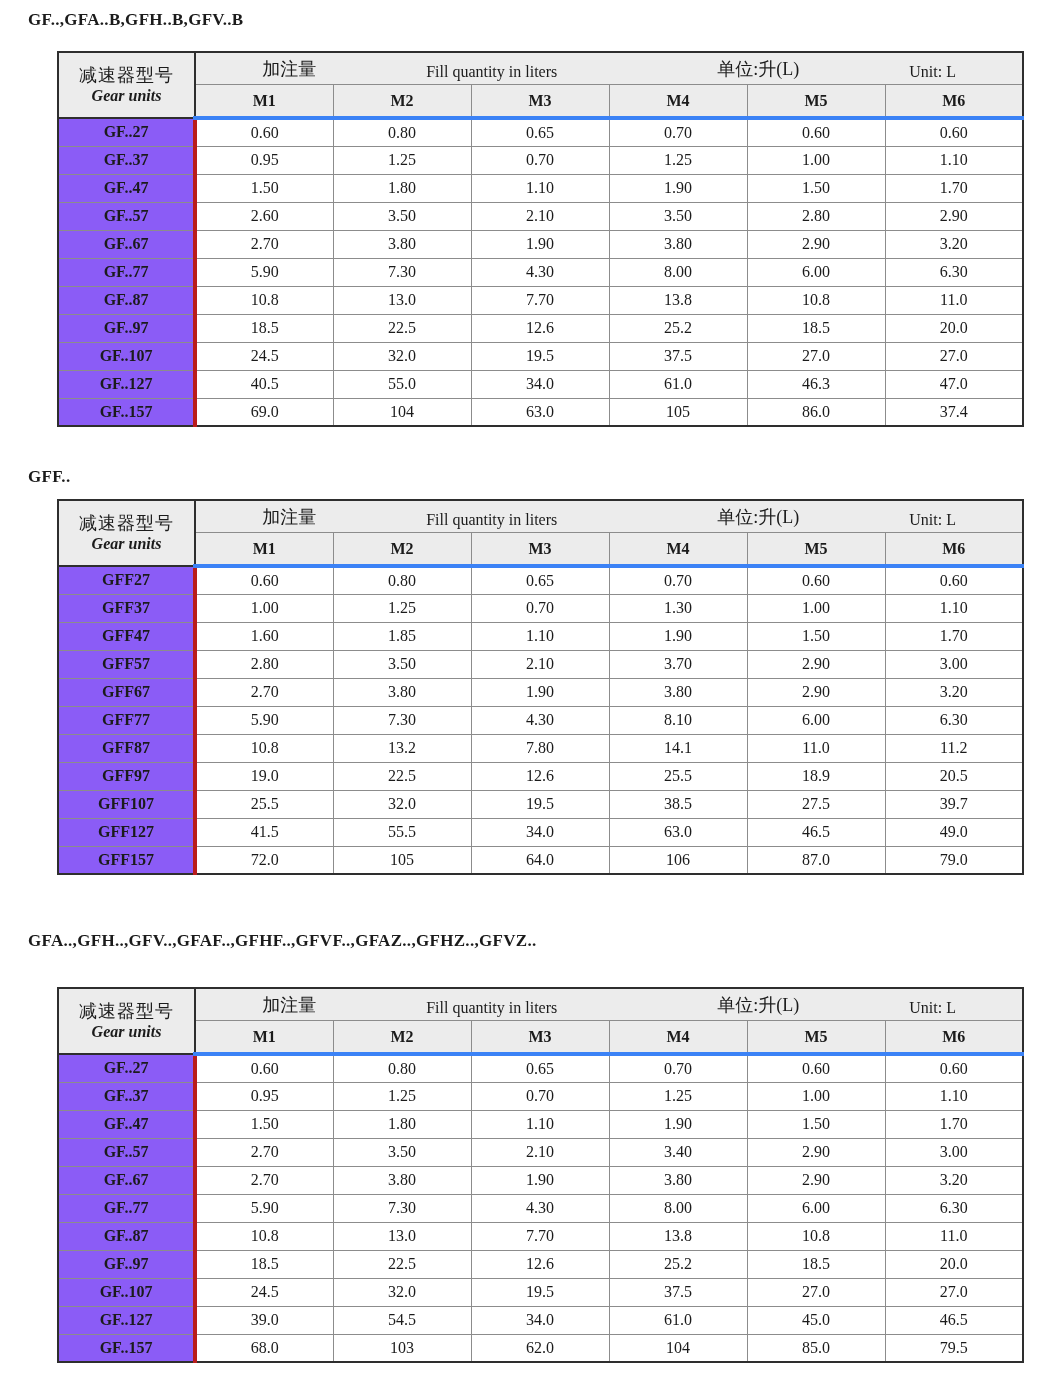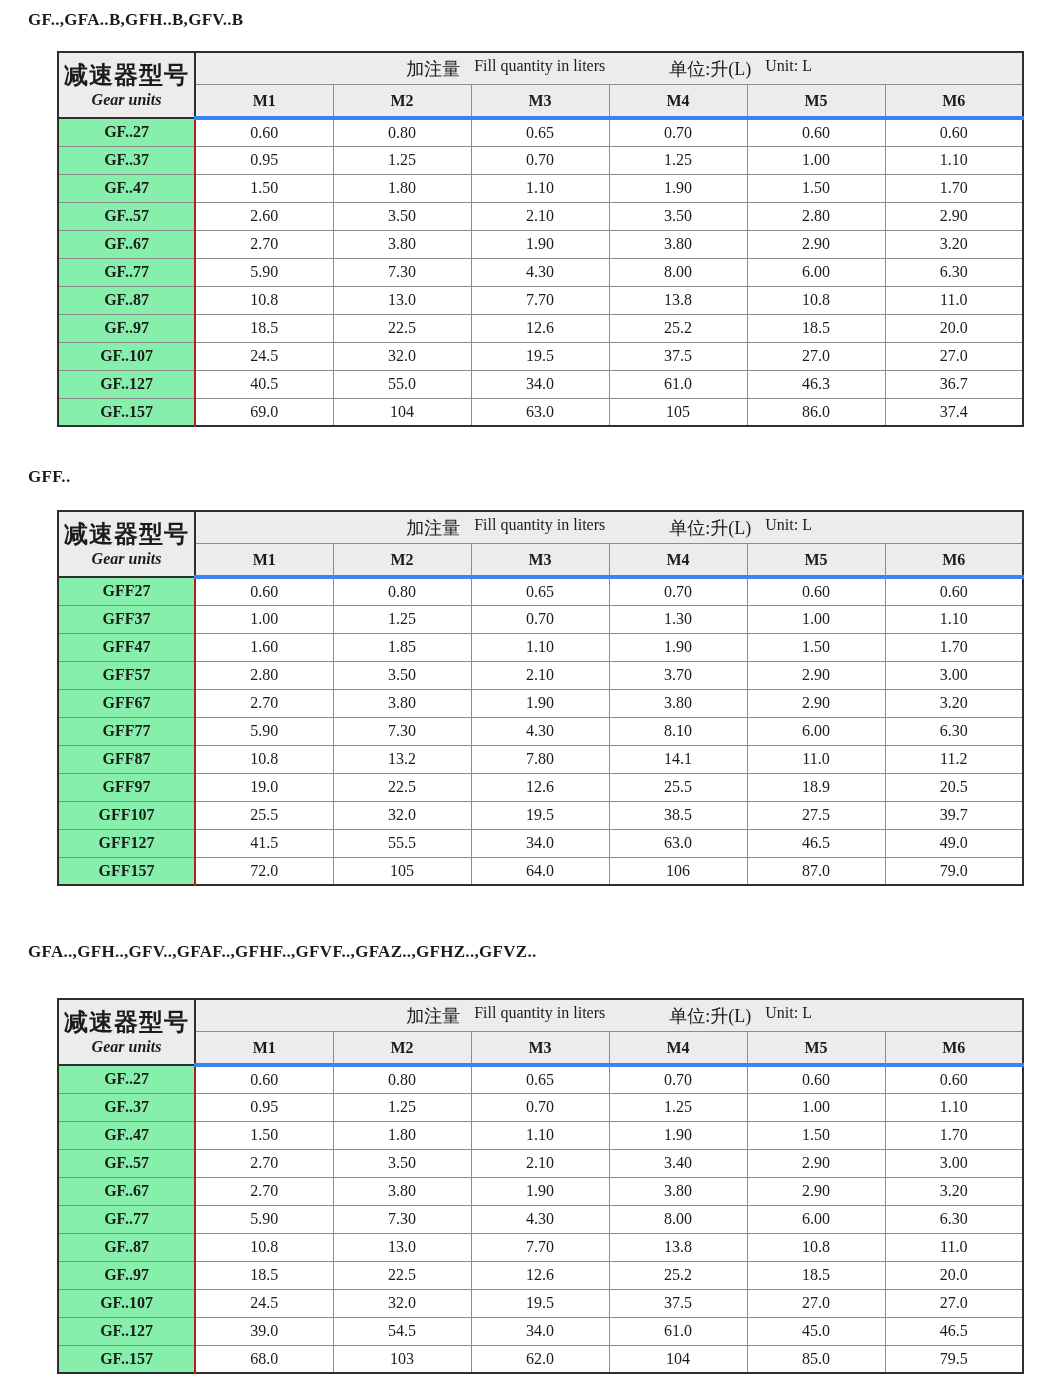--- a/index.html
+++ b/index.html
@@ -23,21 +23,21 @@
   .section-title {
     font-size: 17px;
     font-weight: bold;
     margin: 0 0 0 28px;
     letter-spacing: 0.3px;
     white-space: nowrap;
   }
   .section-0 { margin-top: 2px; }
   .section-0 .section-title { margin-bottom: 21px; }
   .section-1 { margin-top: 40px; }
-  .section-1 .section-title { margin-bottom: 23px; }
+  .section-1 .section-title { margin-bottom: 12px; }
   .section-2 { margin-top: 56px; }
   .section-2 .section-title { margin-bottom: 36px; margin-top: 20px; }
 
   table.fill-table {
     border-collapse: collapse;
     table-layout: fixed;
     width: 967px;
     margin-left: 57px;
     border: 2px solid #2e2e2e;
     background: #ffffff;
@@ -55,37 +55,38 @@
   
   .fill-table thead th {
     background: #ececec;
   }
   .fill-table th.model-header {
     border-right: 2px solid #2e2e2e;
     border-bottom: 2px solid #2e2e2e;
     line-height: 1.25;
   }
   .model-header .cn {
-    font-size: 24px;
-    font-weight: bold;
+    font-size: 18px;
+    font-weight: normal;
     letter-spacing: 1px;
   }
   .model-header .en {
     font-size: 16px;
     font-weight: bold;
     font-style: italic;
   }
   .fill-table th.fill-header {
     height: 31px;
     font-weight: bold;
   }
   .fill-header .hdr-line {
     display: flex;
     justify-content: center;
-    align-items: flex-start;
+    align-items: flex-end;
+    gap: 48px;
   }
   .fill-header .cn {
     font-size: 18px;
     font-weight: normal;
   }
   .fill-header .en {
     font-size: 16px;
     font-weight: normal;
   }
   .fill-header .gap-s { display: inline-block; width: 14px; }
@@ -93,22 +94,22 @@
 
   .fill-table tr.m-row th {
     height: 31px;
     font-weight: bold;
     border-bottom: 4px solid #3b82f6;
   }
   
   .fill-table tbody tr { height: 28px; }
   .fill-table tbody th.model-cell {
     font-weight: bold;
-    background: #86efac;
-    border-right: 2px solid #b91c1c;
+    background: #8b5cf6;
+    border-right: 4px solid #b91c1c;
   }
   .fill-table tbody td.value-cell {
     background: #ffffff;
     font-weight: normal;
   }
 </style>
 </head>
 <body>
 
 <div class="page">
@@ -234,21 +235,21 @@
               <td class="value-cell">27.0</td>
               <td class="value-cell">27.0</td>
             </tr>
             <tr>
               <th class="model-cell">GF..127</th>
               <td class="value-cell">40.5</td>
               <td class="value-cell">55.0</td>
               <td class="value-cell">34.0</td>
               <td class="value-cell">61.0</td>
               <td class="value-cell">46.3</td>
-              <td class="value-cell">36.7</td>
+              <td class="value-cell">47.0</td>
             </tr>
             <tr>
               <th class="model-cell">GF..157</th>
               <td class="value-cell">69.0</td>
               <td class="value-cell">104</td>
               <td class="value-cell">63.0</td>
               <td class="value-cell">105</td>
               <td class="value-cell">86.0</td>
               <td class="value-cell">37.4</td>
             </tr>

